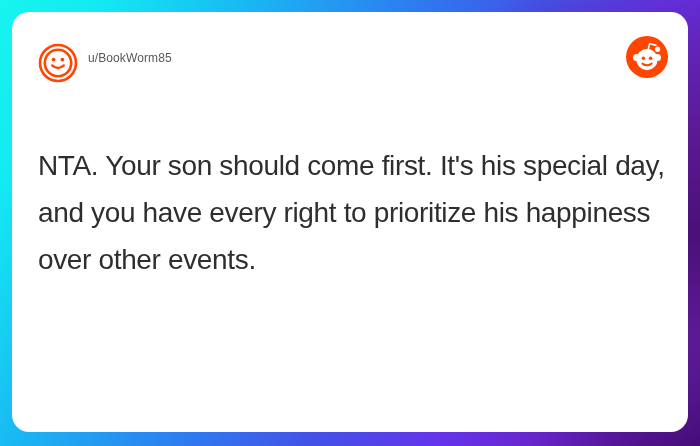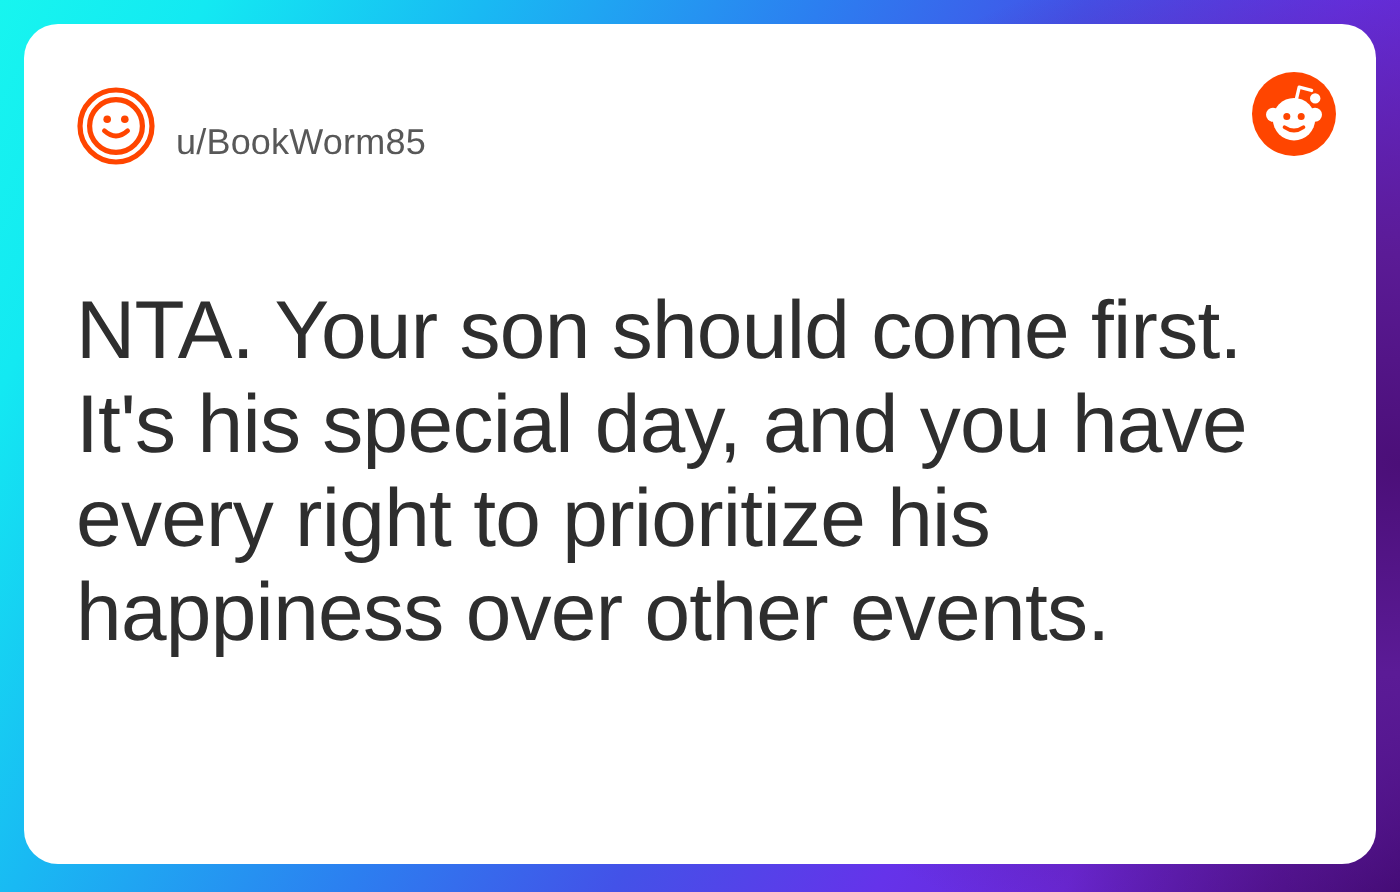--- a/index.html
+++ b/index.html
@@ -35,36 +35,36 @@
     position:absolute;
     left:0; top:0; right:0; height:78px;
   }
   #avatar {
     position:absolute;
     left:26px; top:31px;
     width:40px; height:40px;
   }
   #username {
     position:absolute;
-    left:76px; top:50px;
-    font-size:18px;
+    left:76px; top:37px;
+    font-size:12px;
     letter-spacing:0.1px;
     color:#585858;
     line-height:18px;
   }
   #brand-logo {
     position:absolute;
     right:20px; top:24px;
     width:42px; height:42px;
   }
   #quote {
     position:absolute;
     left:26px; top:130px;
     width:628px;
-    font-size:41px;
+    font-size:28px;
     line-height:47px;
     letter-spacing:-0.35px;
     color:#2e2e2e;
     font-weight:400;
     white-space:pre-wrap;
   }
 </style>
 </head>
 <body>
 

